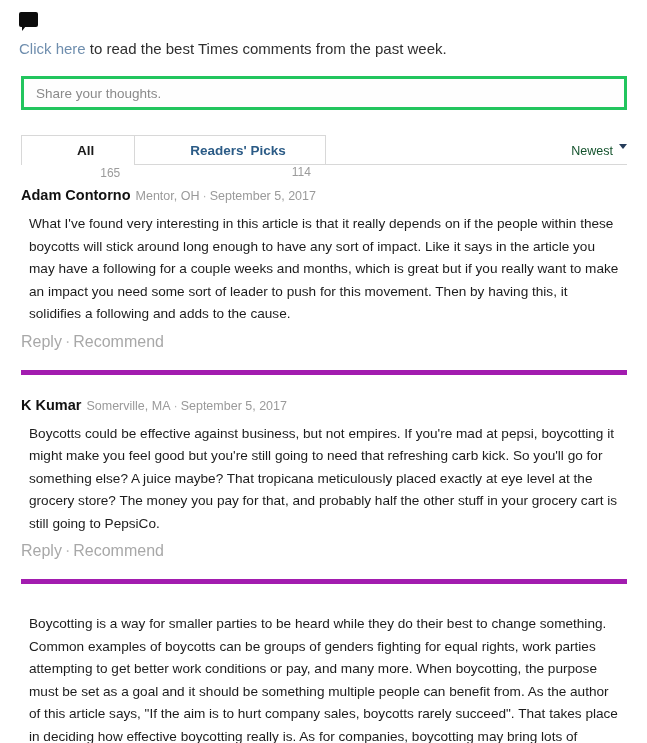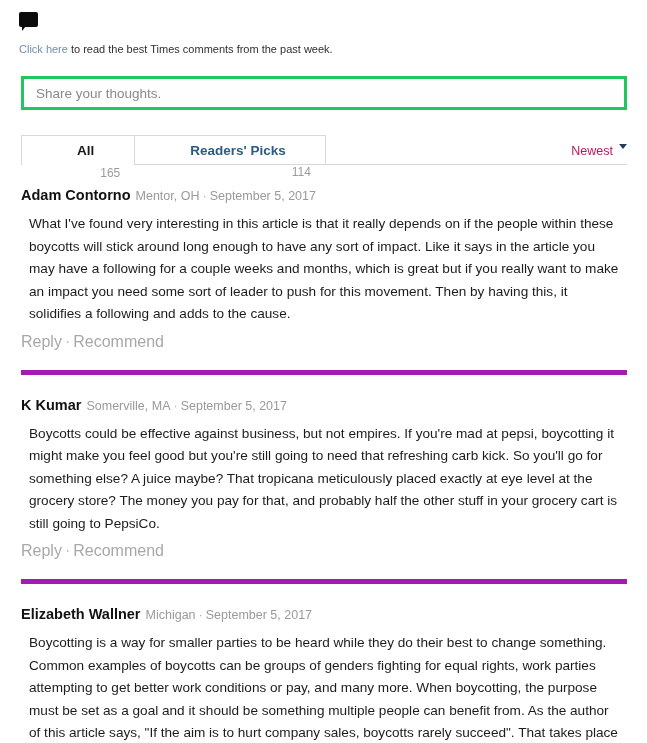--- a/index.html
+++ b/index.html
@@ -53,21 +53,21 @@
   .comments-title {
     font-size: 16px;
     font-weight: bold;
     letter-spacing: 0.1px;
     color: #111111;
     line-height: 18px;
   }
 
   .subhead {
     padding: 9px 16px 0 19px;
-    font-size: 11px;
+    font-size: 15px;
     line-height: 18px;
     color: #2f2f2f;
   }
   .subhead a {
     color: #6f8eae;
     text-decoration: none;
   }
 
   
   .share-wrap {
@@ -133,21 +133,21 @@
     color: #9b9b9b;
     font-weight: normal;
     margin-top: 44px;
   }
   .sort-control {
     margin-left: auto;
     display: flex;
     align-items: flex-start;
     gap: 6px;
     font-size: 12.5px;
-    color: #be185d;
+    color: #14532d;
     padding-bottom: 6px;
   }
   .caret {
     width: 0;
     height: 0;
     border-left: 4px solid transparent;
     border-right: 4px solid transparent;
     border-top: 5px solid #253c5a;
     display: inline-block;
   }
@@ -258,21 +258,18 @@
       <div class="comment-meta">
         <span class="author">K Kumar</span><span class="location">Somerville, MA</span><span class="sep-dot">·</span><span class="date">September 5, 2017</span>
       </div>
       <p class="comment-body">Boycotts could be effective against business, but not empires. If you're mad at pepsi, boycotting it might make you feel good but you're still going to need that refreshing carb kick. So you'll go for something else? A juice maybe? That tropicana meticulously placed exactly at eye level at the grocery store? The money you pay for that, and probably half the other stuff in your grocery cart is still going to PepsiCo.</p>
       <div class="comment-actions">
         <a href="#">Reply</a><span class="dot">·</span><a href="#">Recommend</a>
       </div>
     </div>
 
     <div class="comment">
-      <div class="comment-meta">
-        <span class="author">Elizabeth Wallner</span><span class="location">Michigan</span><span class="sep-dot">·</span><span class="date">September 5, 2017</span>
-      </div>
       <p class="comment-body">Boycotting is a way for smaller parties to be heard while they do their best to change something. Common examples of boycotts can be groups of genders fighting for equal rights, work parties attempting to get better work conditions or pay, and many more. When boycotting, the purpose must be set as a goal and it should be something multiple people can benefit from. As the author of this article says, "If the aim is to hurt company sales, boycotts rarely succeed". That takes place in deciding how effective boycotting really is. As for companies, boycotting may bring lots of attention towards your company increasing business sales and publicity. Not all political movements will tarnish a brands reputation, however there is a possibility that it could give the brand more negative views. It truly depends on what a company decides to do a</p>
 
     </div>
 
   </div>
 </div>
 
 </body></html>

